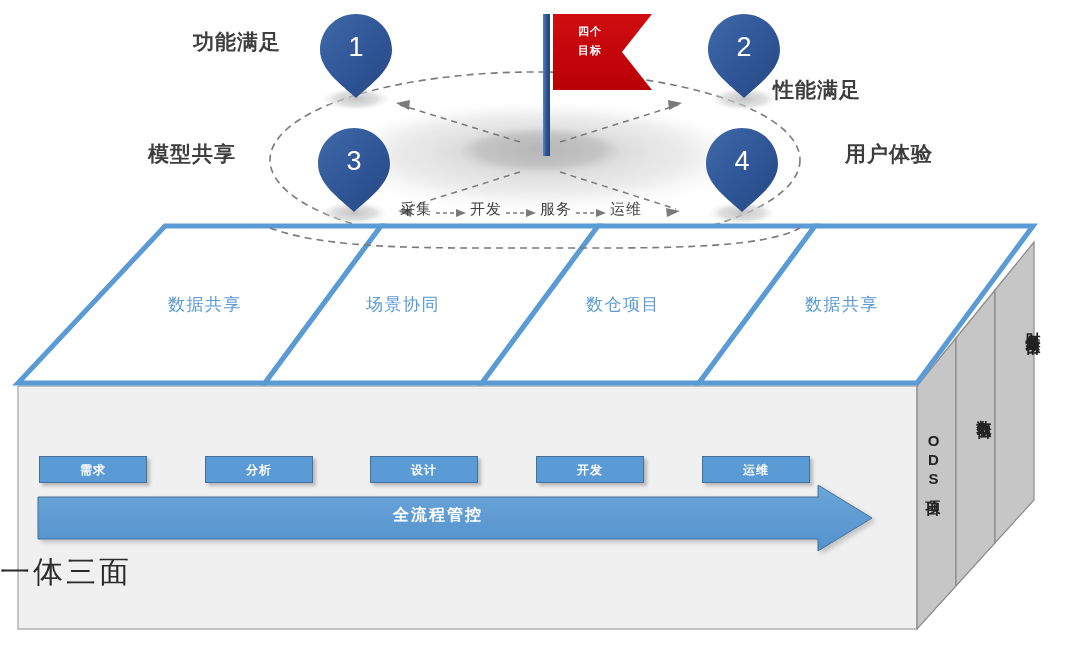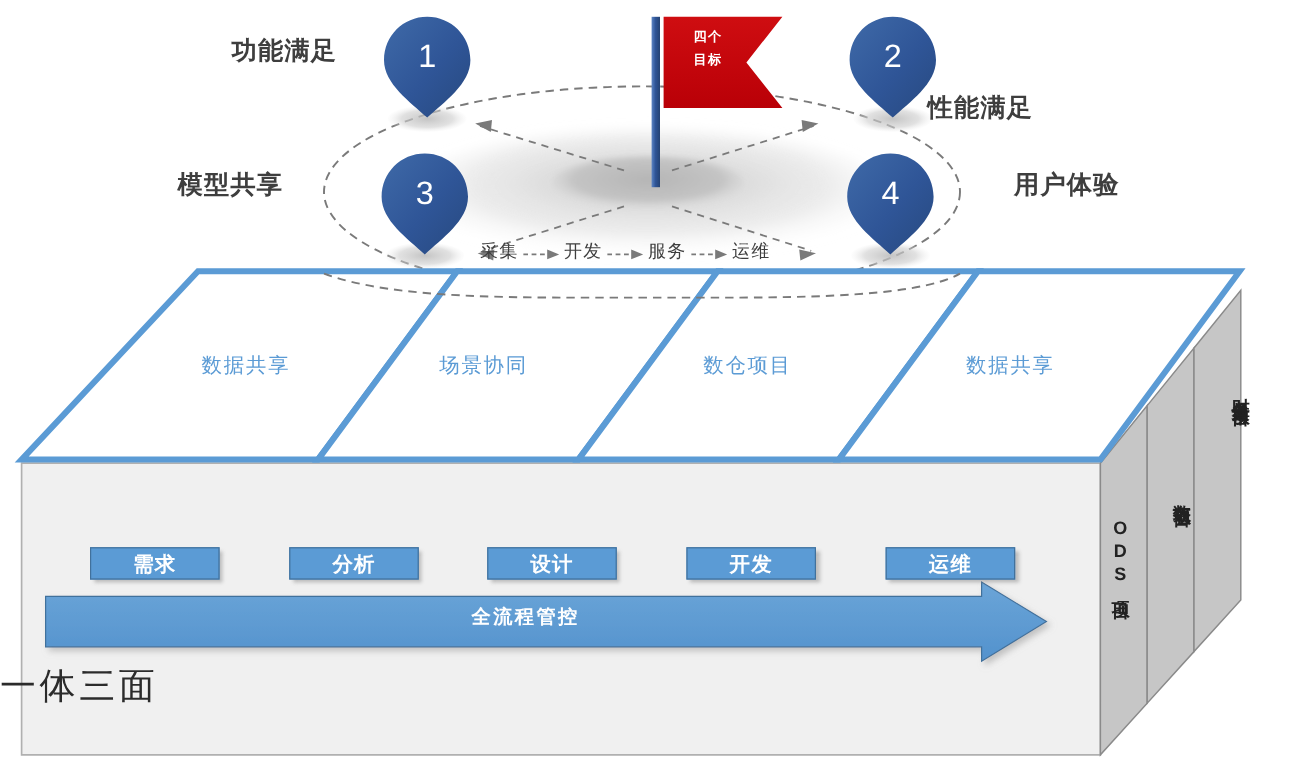--- a/index.html
+++ b/index.html
@@ -116,27 +116,26 @@
 
   
   .stage-btn {
     position: absolute;
     width: 108px;
     height: 27px;
     background: #5b9bd5;
     border: 1px solid #41719c;
     box-shadow: 3px 3px 3px rgba(120,120,120,0.45);
     color: #ffffff;
-    font-size: 17px;
+    font-size: 12px;
     font-weight: bold;
     text-align: center;
     line-height: 27px;
     letter-spacing: 1px;
     box-sizing: border-box;
-    margin-left: 36px;
   }
   #stage-btn-0 { left: 39px;  top: 456px; }
   #stage-btn-1 { left: 205px; top: 456px; }
   #stage-btn-2 { left: 370px; top: 456px; }
   #stage-btn-3 { left: 536px; top: 456px; }
   #stage-btn-4 { left: 702px; top: 456px; }
 
   
   #flow-arrow-label {
     position: absolute;

